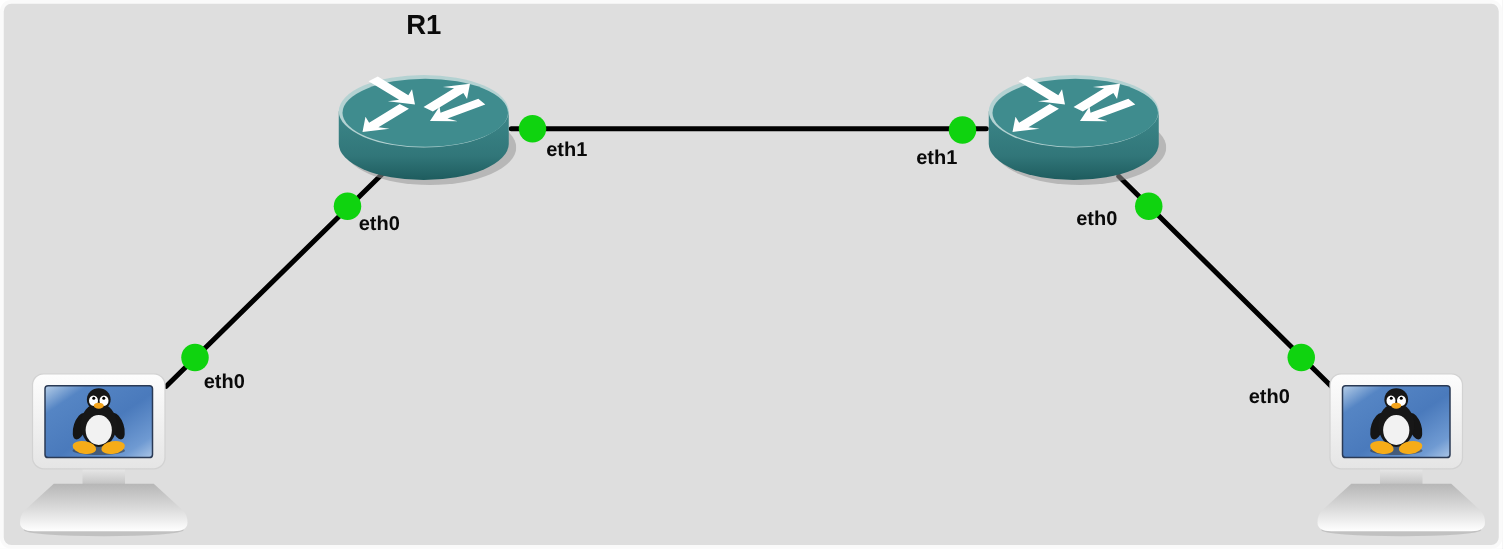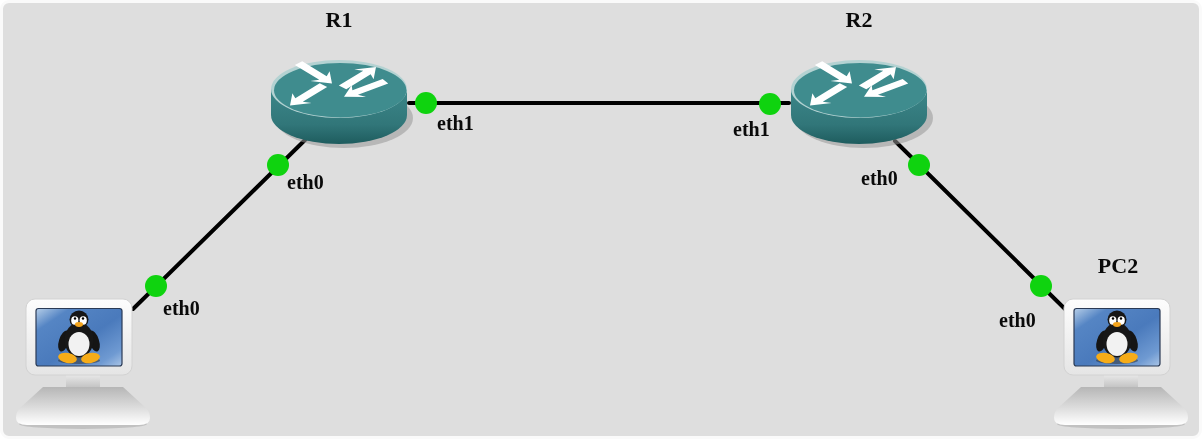--- a/index.html
+++ b/index.html
@@ -4,33 +4,33 @@
 <style>
   html, body { margin: 0; padding: 0; background: #ffffff; }
   .canvas {
     position: relative;
     width: 1196px;
     height: 433px;
     background: #dedede;
     border: 3px solid #fafafa;
     border-radius: 9px;
     overflow: hidden;
-    font-family: Liberation Serif, serif;
+    font-family: Liberation Sans, sans-serif;
   }
   .layer { position: absolute; left: 0; top: 0; }
   .node { position: absolute; }
   .lbl {
     position: absolute;
     font-weight: 700;
     color: #0a0a0a;
     white-space: nowrap;
     cursor: default;
   }
   .node-label { font-size: 22px; text-align: center; }
-  .port-label { font-size: 20px; }
+  .port-label { font-size: 16px; }
 </style>
 </head>
 <body>
 
 <div class="canvas">
 
   <svg class="layer" width="1202" height="439">
     <defs>
       <path id="arrowShape" d="M 0,0 L -18,-13 L -13.5,-5 L -50,-5 L -50,5 L -13.5,5 L -18,13 Z"></path>
       <linearGradient id="rBodyGrad" x1="0" y1="0" x2="0" y2="1">
@@ -138,22 +138,20 @@
       <ellipse cx="66" cy="53" rx="10.5" ry="12" fill="#f2f2f2"></ellipse>
       <circle cx="62" cy="27.5" r="1.2" fill="#000000"></circle>
       <circle cx="70" cy="27.5" r="1.2" fill="#000000"></circle>
       <ellipse cx="66" cy="33.5" rx="4" ry="2.4" fill="#f4a41c"></ellipse>
       <ellipse cx="54.5" cy="67" rx="9.5" ry="5" fill="#f6ac18" transform="rotate(10 54.5 67)"></ellipse>
       <ellipse cx="77.5" cy="67" rx="9.5" ry="5" fill="#f6ac18" transform="rotate(-10 77.5 67)"></ellipse>
     </g>
   </svg>
 
   <div class="lbl node-label" style="left:262px;top:4px;width:148px">R1</div>
-  <div class="lbl node-label" style="left:782px;top:4px;width:148px">R2</div>
-  <div class="lbl node-label" style="left:1050px;top:250px;width:130px">PC2</div>
 
   <div class="lbl port-label" style="left:160px;top:294px">eth0</div>
   <div class="lbl port-label" style="left:284px;top:168px">eth0</div>
   <div class="lbl port-label" style="left:434px;top:109px">eth1</div>
   <div class="lbl port-label" style="left:730px;top:115px">eth1</div>
   <div class="lbl port-label" style="left:858px;top:164px">eth0</div>
   <div class="lbl port-label" style="left:996px;top:306px">eth0</div>
 
 </div>
 

